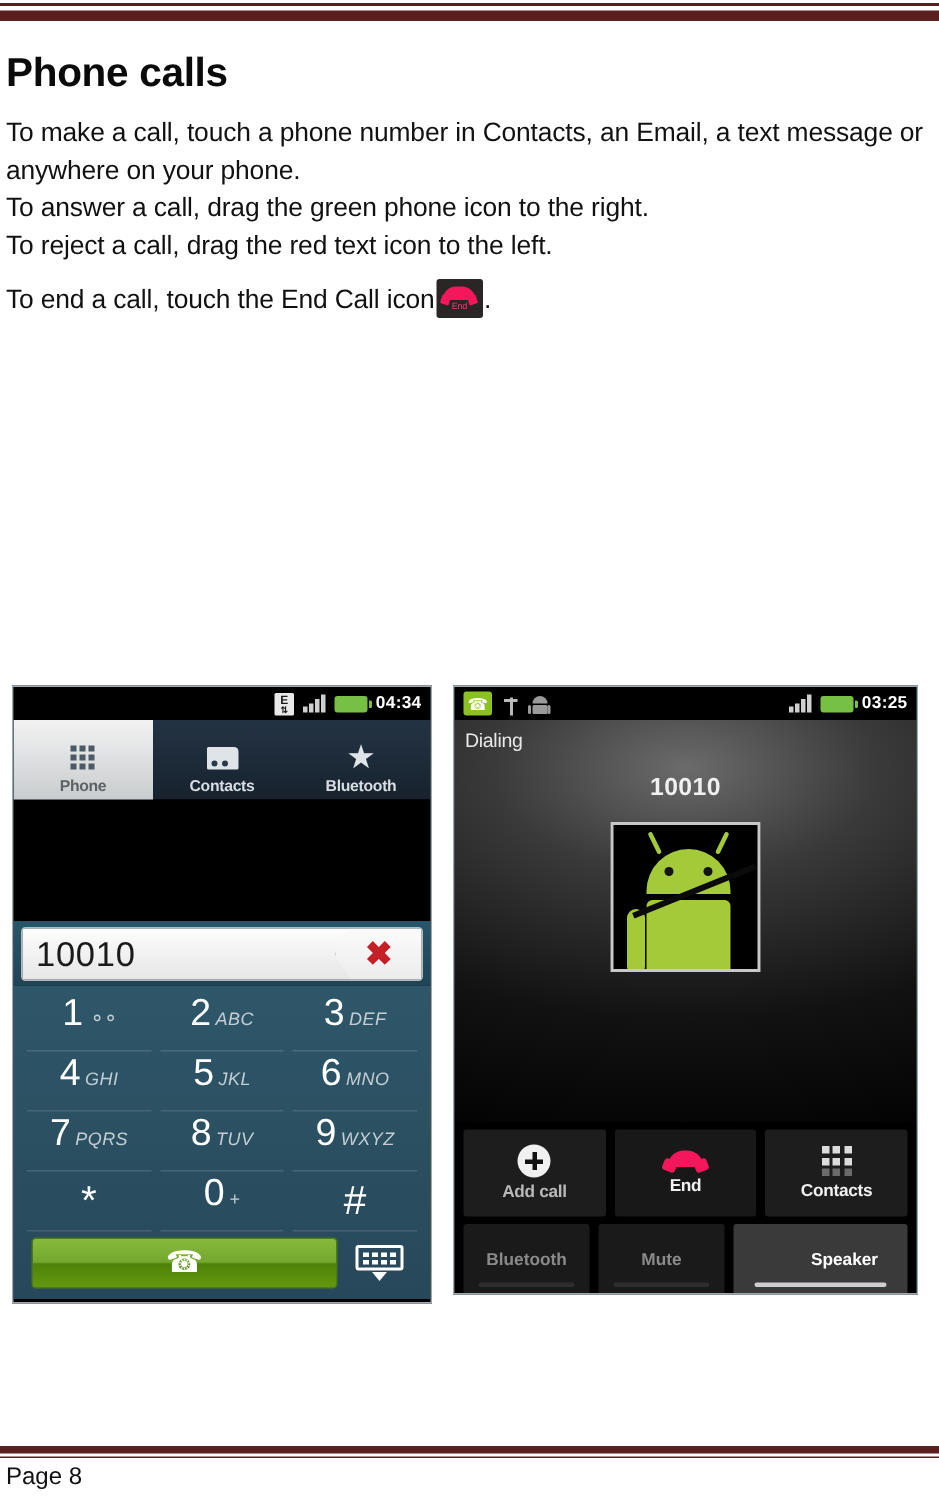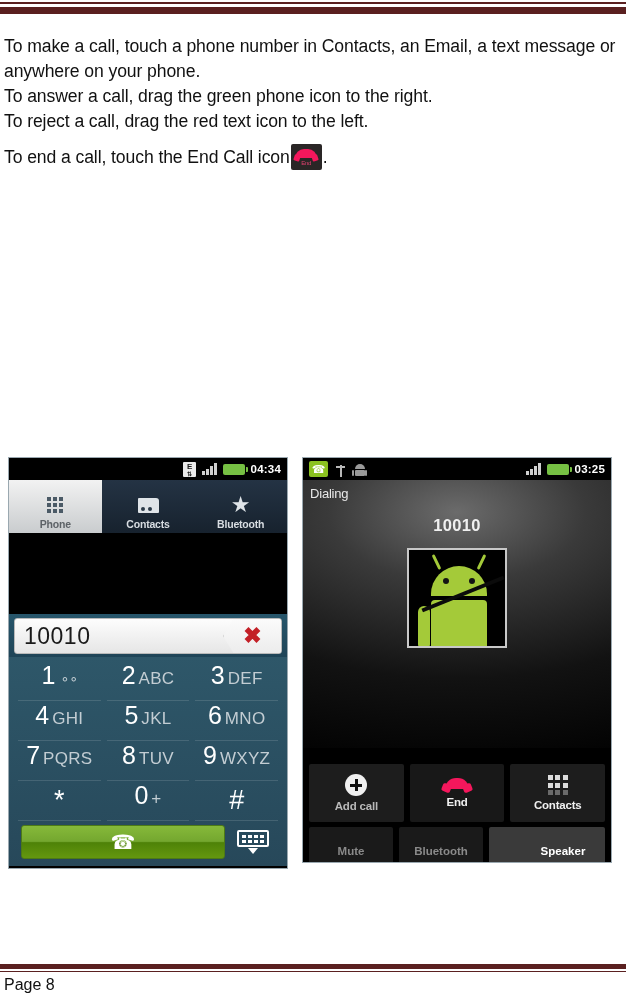--- a/index.html
+++ b/index.html
@@ -108,21 +108,21 @@
 
   .keypadA { background:linear-gradient(#2e5769,#27485a); padding:4px 6px 0; }
   .krow { display:flex; }
   .key {
     flex:1; height:40px; position:relative;
     display:flex; align-items:baseline; justify-content:center;
     border-bottom:1px solid rgba(255,255,255,0.13);
     margin:0 3px;
   }
   .key .d { font-size:25px; color:#fff; font-weight:normal; }
-  .key .s { font-size:17px; color:#c3cdd3; margin-left:3px; letter-spacing:0.3px; }
+  .key .s { font-size:12px; color:#c3cdd3; margin-left:3px; letter-spacing:0.3px;font-style:italic; }
   .key .vm { margin-left:4px; color:#c3cdd3; font-size:13px; letter-spacing:-2px; }
   .key.sym { align-items:center; }
   .key.sym .d { font-size:27px; }
 
   .callrow { display:flex; align-items:center; padding:4px 6px 7px; gap:6px; }
   .callbtn {
     flex:1; height:34px; border-radius:3px;
     background:linear-gradient(#86b93a 0%, #74a72f 48%, #4e8208 52%, #64970f 100%);
     border:1px solid #4d7a16; display:flex; align-items:center; justify-content:center;
   }
@@ -178,21 +178,21 @@
     background:#a4ca39; border-radius:4px 4px 0 0; }
   .droidBig .arm { position:absolute; left:1px; top:50px; width:12px; height:44px;
     background:#a4ca39; border-radius:6px; }
   .droidBig .slash { position:absolute; left:2px; top:36px; width:88px; height:4px;
     background:#0b0b0b; transform:rotate(-22deg); }
 
   .ctrlPad { background:#000; padding:5px 6px 6px; }
   .bigRow { display:flex; gap:6px; }
   .bigBtn { flex:1; height:58px; background:#1d1d1d;
     display:flex; flex-direction:column; align-items:center; justify-content:center; gap:4px;
-    border-radius:2px;margin-top:11px; }
+    border-radius:2px; }
   .bigBtn.end { background:#181818; }
   .bigBtn .lab { font-size:11.5px; color:#b9b9b9; font-weight:bold; letter-spacing:-0.2px;}
   .bigBtn.end .lab, .bigBtn.dialpad .lab { color:#f0f0f0; }
   .plus-ic { width:22px; height:22px; border-radius:50%; background:#f0f0f0; position:relative; }
   .plus-ic:before,.plus-ic:after{content:"";position:absolute;background:#111;}
   .plus-ic:before{left:9.5px;top:5px;width:3px;height:12px;}
   .plus-ic:after{left:5px;top:9.5px;width:12px;height:3px;}
   .end-hs { width:30px; height:14px; position:relative; }
   .end-hs .bar { position:absolute; left:3px; top:0; width:24px; height:11px;
     background:#f4175c; border-radius:12px 12px 0 0; }
@@ -218,20 +218,21 @@
 </style>
 </head>
 <body>
 
 <div class="page">
 
   <div class="hdr-rule-thin"></div>
   <div class="hdr-rule-thick"></div>
 
   <div class="doc">
+    <h1>Phone calls</h1>
     <p>To make a call, touch a phone number in Contacts, an Email, a text message or anywhere on your phone.</p>
     <p>To answer a call, drag the green phone icon to the right.</p>
     <p>To reject a call, drag the red text icon to the left.</p>
     <p class="gap"><span>To end a call, touch the End Call icon</span><span class="inline-endicon"><span class="hs"></span><span class="lbl">End</span></span><span>.</span></p>
   </div>
 
   <div class="phoneA">
 
     <div class="statusbarA">
       <div class="edge-ic"><span>E</span><span class="ar">⇅</span></div>
@@ -429,25 +430,25 @@
               <i></i>
               <i class="dim"></i>
               <i class="dim"></i>
               <i class="dim"></i>
           </div>
           <div class="lab">Contacts</div>
         </div>
       </div>
       <div class="smallRow">
         <div class="smBtn">
+          <div class="lab">Bluetooth</div>
+          <div class="ul"></div>
+        </div>
+        <div class="smBtn">
           <div class="lab">Mute</div>
-          <div class="ul"></div>
-        </div>
-        <div class="smBtn">
-          <div class="lab">Bluetooth</div>
           <div class="ul"></div>
         </div>
         <div class="smBtn on">
           <div class="lab">Speaker</div>
           <div class="ul"></div>
         </div>
       </div>
     </div>
   </div>
 

